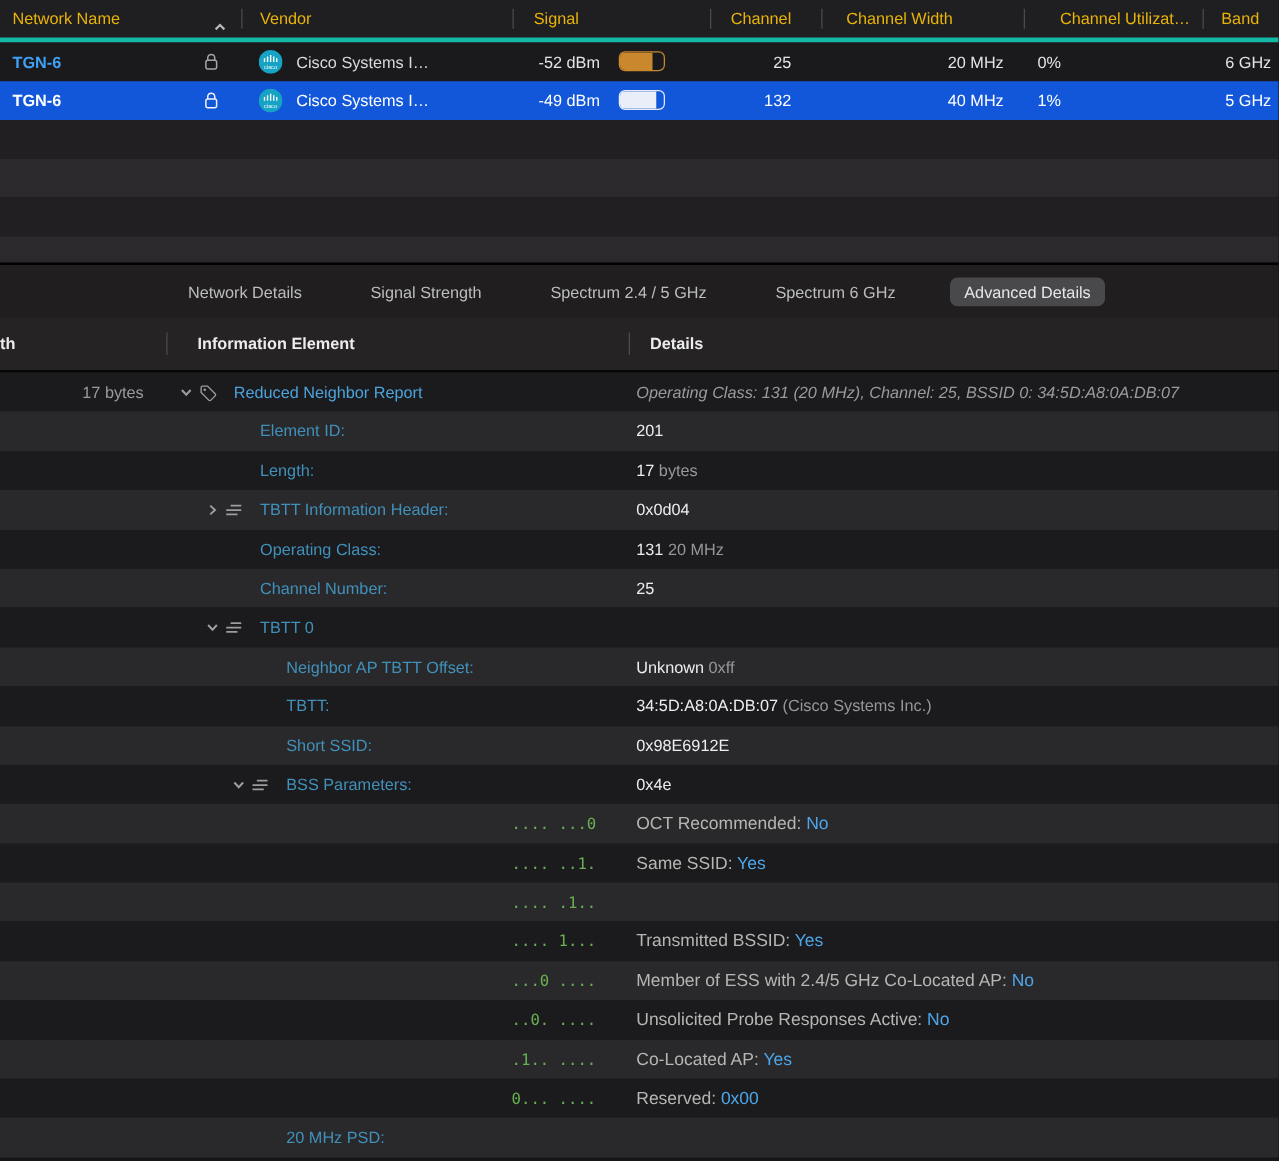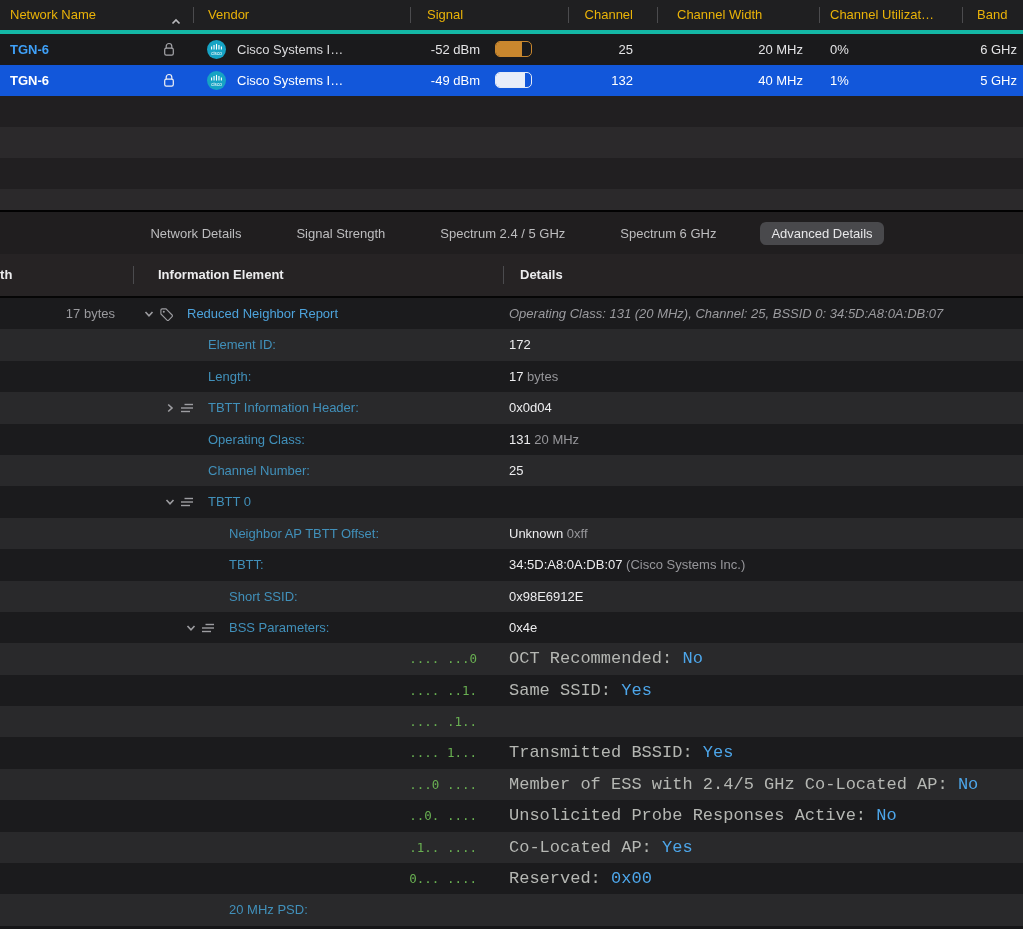--- a/index.html
+++ b/index.html
@@ -7,21 +7,21 @@
        font-family:"Liberation Sans",sans-serif;font-size:13px;color:#e8e8ea;
        -webkit-font-smoothing:antialiased;}
   .cell,.hcell{position:absolute;top:0;white-space:nowrap;}
 
   
   .nt-header{position:relative;height:30px;line-height:30px;background:#1f1f21;
              border-bottom:4px solid #14b8a6;font-weight:normal;color:#eab308;}
   .hsep{position:absolute;top:7px;width:1px;height:16px;background:#4b4b4e;}
   .h-name{left:10px}.h-vendor{left:208px}.h-signal{left:427px}
   .h-channel{left:568px;width:65px;text-align:right}
-  .h-chw{left:677px}.h-chu{left:830px}.h-band{left:977px}
+  .h-chw{left:677px}.h-chu{left:848px}.h-band{left:977px}
   .h-sort{position:absolute;left:170px;top:9px}
 
   .nrow{position:relative;height:31px;line-height:31px;background:#1a1a1c;color:#e4e4e6;}
   .nrow .name{left:10px;font-weight:bold;}
   .nrow .name.b{color:#3fa0f7}.nrow .name.w{color:#ffffff}
   .nrow.sel{background:#1257da;color:#ffffff;}
   .icon{position:absolute;display:block;line-height:0;}
   .lock{left:163px;top:8px}.cisco{left:207px;top:6px}
   .vendor{left:237px;color:#d9d9db}
   .nrow.sel .vendor{color:#fff}
@@ -58,21 +58,21 @@
   .dlen{position:absolute;left:0;width:115px;text-align:right;color:#9a9a9e;}
   .dchev,.dicon{position:absolute;line-height:0;}
   .dchev{top:10px}.dicon{top:9px}
   .dlabel{position:absolute;color:#4190ba;}
   .dlabel.title{color:#4da3dc;}
   .dcell{position:absolute;left:503px;right:0;padding-left:6px;overflow:hidden;}
   .ditalic{font-style:italic;color:#9b9b9f;}
   .dval{color:#ededef}.ddim{color:#97979b}
   .dbits{position:absolute;left:133px;width:344px;text-align:right;
          font-family:"DejaVu Sans Mono",monospace;font-size:12.5px;color:#69b052;white-space:pre;}
-  .dmono{font-family:Liberation Mono, monospace;font-size:17px;color:#b5b7b3;}
+  .dmono{font-family:Liberation Sans, sans-serif;font-size:14px;color:#b5b7b3;}
   .dmono .v{color:#4da6ea;}
   .bottom-strip{height:6px;background:#161618;}
 </style>
 </head>
 <body>
 
 <div class="app">
 
   <div class="nt-header">
     <span class="hcell h-name">Network Name</span>
@@ -183,21 +183,21 @@
           </svg></span>
         <span class="dicon" style="left:159px"><svg width="15" height="15" viewBox="0 0 15 15">
             <path d="M1.9 3.1a1.2 1.2 0 0 1 1.2-1.2h3.9l6.1 6.1a1.2 1.2 0 0 1 0 1.7l-3.4 3.4a1.2 1.2 0 0 1-1.7 0L1.9 7z" fill="none" stroke="#9d9da1" stroke-width="1.1"></path>
             <circle cx="4.8" cy="4.8" r="1" fill="#9d9da1"></circle>
           </svg></span>
         <span class="dlabel title" style="left:187px">Reduced Neighbor Report</span>
         <span class="dcell ditalic">Operating Class: 131 (20 MHz), Channel: 25, BSSID 0: 34:5D:A8:0A:DB:07</span>
       </div>
       <div class="drow odd">
         <span class="dlabel " style="left:208px">Element ID:</span>
-        <span class="dcell"><span class="dval">172</span></span>
+        <span class="dcell"><span class="dval">201</span></span>
       </div>
       <div class="drow even">
         <span class="dlabel " style="left:208px">Length:</span>
         <span class="dcell"><span class="dval">17</span> <span class="ddim">bytes</span></span>
       </div>
       <div class="drow odd">
         <span class="dchev" style="left:164px"><svg width="12" height="12" viewBox="0 0 12 12">
             <polyline points="4.2,2.5 8,6 4.2,9.5" fill="none" stroke="#9d9da1" stroke-width="1.6"></polyline>
           </svg></span>
         <span class="dicon" style="left:180px"><svg width="14" height="14" viewBox="0 0 14 14">

